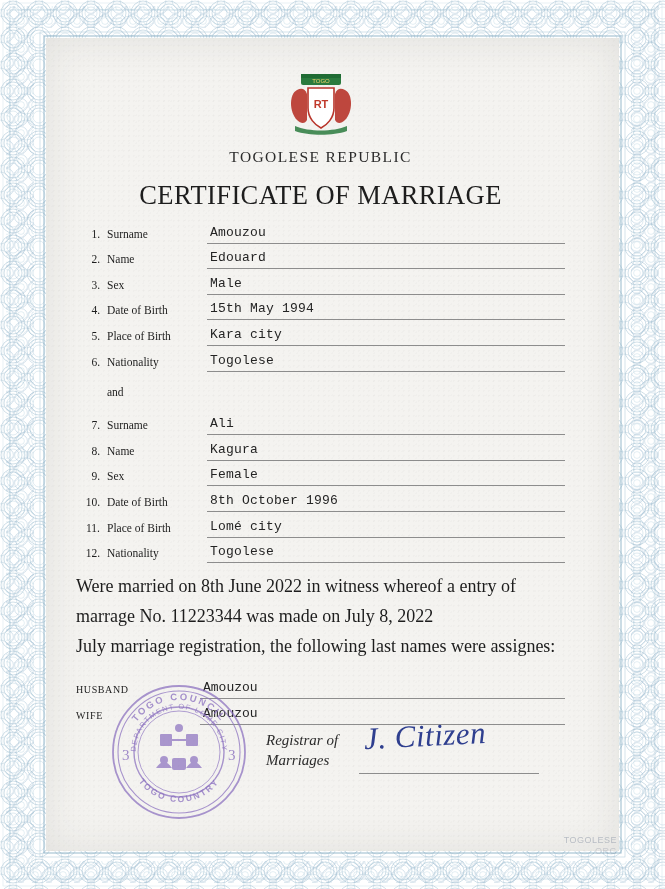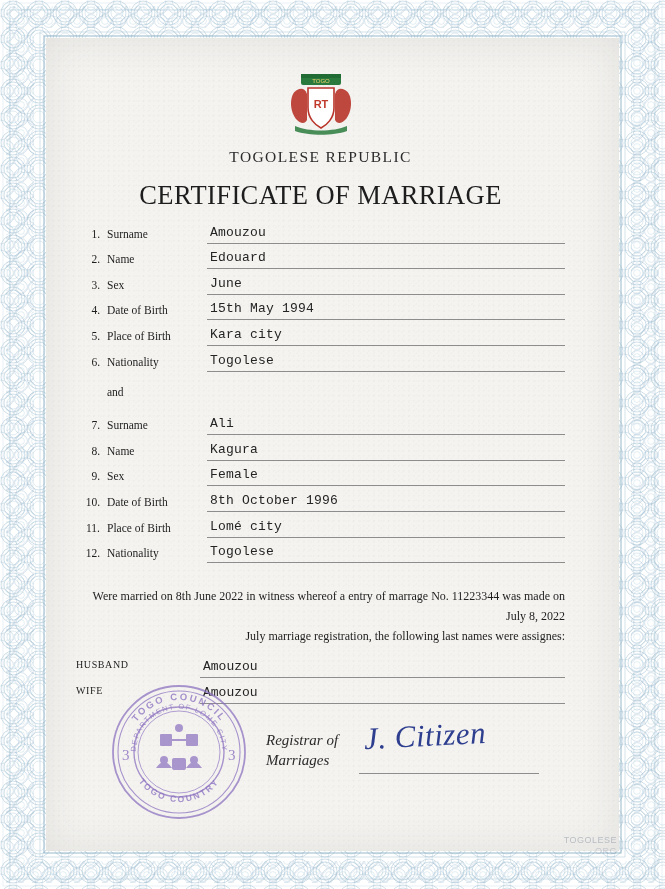--- a/index.html
+++ b/index.html
@@ -127,34 +127,33 @@
   }
 
   .conjunction {
     font-size: 11.5px;
     color: #1d1d1d;
     margin: 14px 0 12px 31px;
     font-family: Liberation Serif, serif;
   }
 
   .statement {
-    margin-top: 24px;
-    font-size: 12px;
+    margin-top: 9px;
+    font-size: 18px;
     line-height: 1.65;
     color: #1d1d1d;
     font-family: "Liberation Serif", serif;
-    text-align: right;
   }
 
   .lastnames {
     margin-top: 12px;
   }
   .ln-row {
     display: flex;
-    align-items: flex-start;
+    align-items: flex-end;
     height: 26px;
   }
   .ln-label {
     width: 124px;
     font-size: 10px;
     letter-spacing: 0.6px;
     color: #1d1d1d;
     padding-bottom: 4px;
     font-family: "Liberation Serif", serif;
   }
@@ -316,21 +315,21 @@
         <div class="field-num">2.</div>
         <div class="field-label">Name</div>
         <div class="field-value-wrap">
           <div class="field-value">Edouard</div>
         </div>
       </div>
       <div class="field-row">
         <div class="field-num">3.</div>
         <div class="field-label">Sex</div>
         <div class="field-value-wrap">
-          <div class="field-value">June</div>
+          <div class="field-value">Male</div>
         </div>
       </div>
       <div class="field-row">
         <div class="field-num">4.</div>
         <div class="field-label">Date of Birth</div>
         <div class="field-value-wrap">
           <div class="field-value">15th May 1994</div>
         </div>
       </div>
       <div class="field-row">

